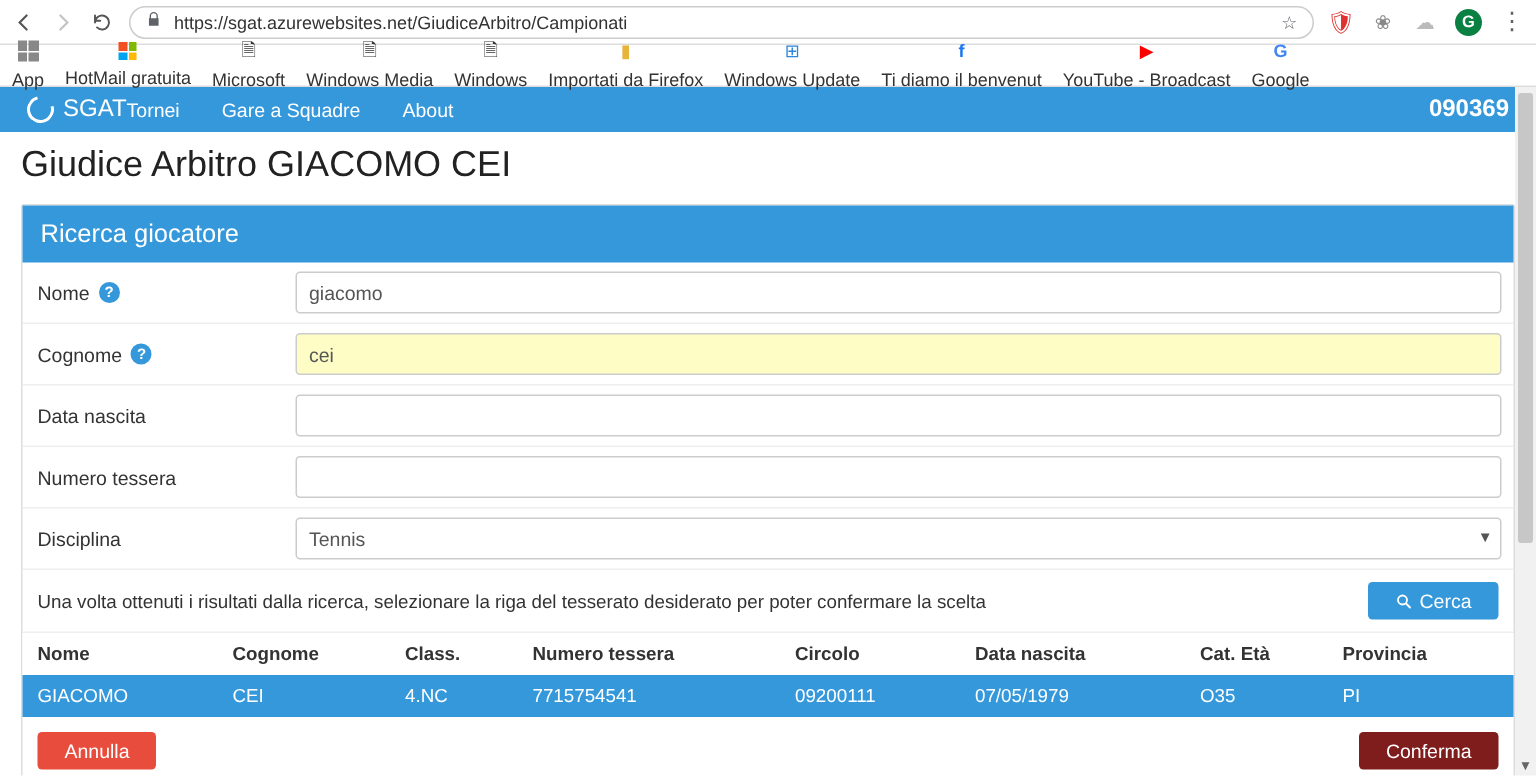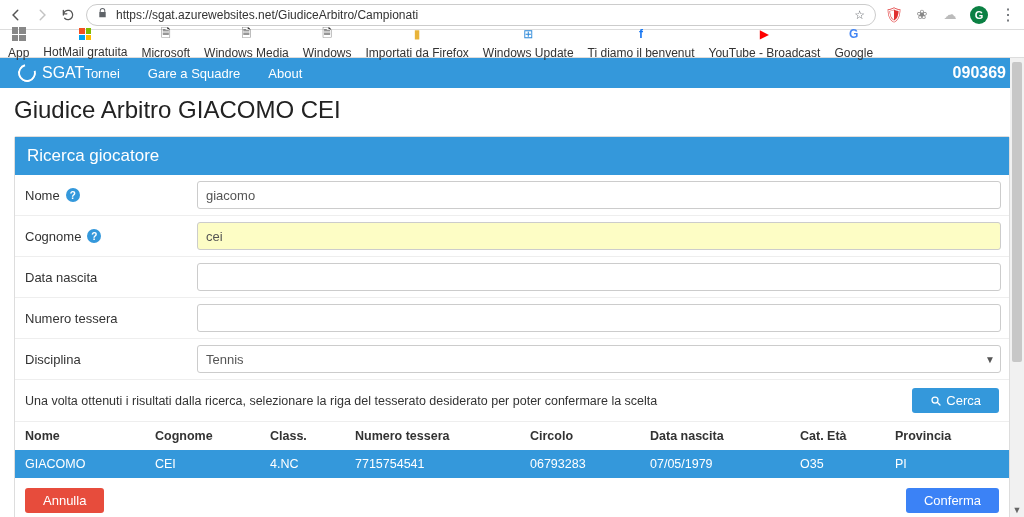--- a/index.html
+++ b/index.html
@@ -46,21 +46,21 @@
     .highlight { background: #fdfdc5; }
     select.form-control { appearance: none; background: #fff; }
     .sel-wrap { position: relative; width:100%; }
     .sel-arrow { position:absolute; right:6px; top:50%; transform:translateY(-50%); font-size:10px; color:#555; pointer-events:none;}
     
     .instr-row { display:flex; align-items:center; padding:8px 10px; border-bottom:1px solid #eee; }
     .instr-text { flex:1; font-size:12.5px; }
     .btn { display:inline-flex; align-items:center; padding: 5px 18px; border-radius:3px; color:#fff; font-size:13px; cursor:pointer; border:none; gap:4px;}
     .btn-primary { background:#3498db; }
     .btn-danger { background:#e74c3c; }
-    .btn-success { background:#3b82f6; }
+    .btn-success { background:#7f1d1d; }
     
     
     .results-head, .results-row { display:grid; grid-template-columns: 130px 115px 85px 175px 120px 150px 95px 1fr; padding: 7px 10px; font-size:12.5px; align-items:center;}
     .results-head { font-weight:bold; background:#fff; }
     .results-row { background:#3498db; color:#fff; cursor:pointer;}
     
     .footer-btns { display:flex; justify-content:space-between; padding:10px 10px; }
     
     .scroll-track { position:absolute; right:0; top:58px; bottom:0; width:14px; background:#f1f1f1; }
     .scroll-thumb { position:absolute; left:2px; right:2px; top:4px; height:300px; background:#c7c7c7; border-radius:2px;}
@@ -238,21 +238,21 @@
     <div>Circolo</div>
     <div>Data nascita</div>
     <div>Cat. Età</div>
     <div>Provincia</div>
   </div>
   <div class="results-row">
     <div>GIACOMO</div>
     <div>CEI</div>
     <div>4.NC</div>
     <div>7715754541</div>
-    <div>06793283</div>
+    <div>09200111</div>
     <div>07/05/1979</div>
     <div>O35</div>
     <div>PI</div>
   </div>
 
   <div class="footer-btns">
     <button class="btn btn-danger">Annulla</button>
     <button class="btn btn-success">Conferma</button>
   </div>
 </div>

